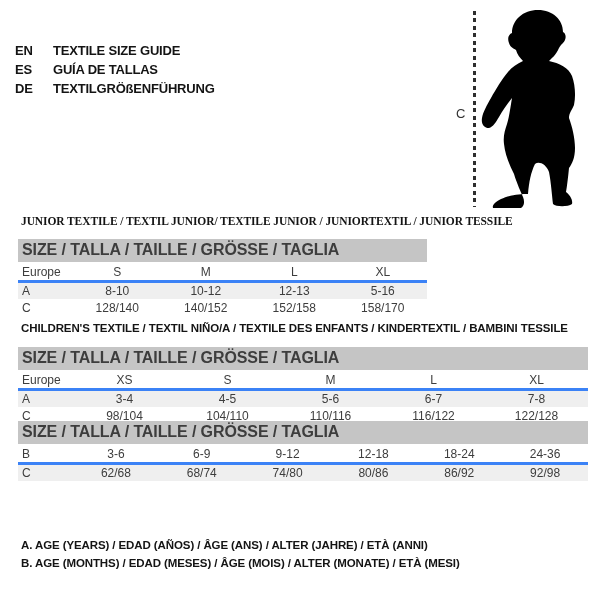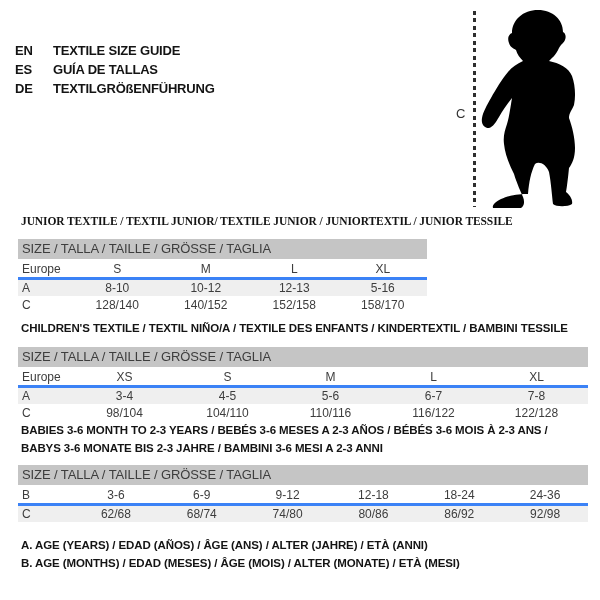--- a/index.html
+++ b/index.html
@@ -30,22 +30,22 @@
   .section-2 { top:421px; width:570px; }
   .section-title { margin-left:3px; font-weight:bold; font-size:11.5px; letter-spacing:-0.1px; }
   .title-line { line-height:18px; white-space:nowrap; }
   .section-0 .section-title { margin-bottom:9px;font-family:Liberation Serif, serif; }
   .section-1 .section-title { margin-bottom:10px; }
   .section-2 .section-title { margin-bottom:8px; }
 
   table.size-table { border-collapse:collapse; table-layout:fixed; width:100%; font-size:12px; color:var(--tbltxt,#3d3d3d); }
   col.label-col { width:55px; }
   th.size-header {
-    background:var(--bar,#c5c5c5); font-weight:normal; text-align:left;
-    padding:2px 0 3px 4px; font-size:13px; border-bottom:2px solid #fff;
+    background:var(--bar,#c5c5c5); font-weight:bold; text-align:left;
+    padding:2px 0 3px 4px; font-size:16px; border-bottom:2px solid #fff;
     letter-spacing:-0.1px; white-space:nowrap;
   }
   tbody td { text-align:center; height:18px; padding:0; }
   td.row-label { text-align:left; padding-left:4px; }
   tr.first-row td { border-bottom:3px solid #3b82f6; }
   tr.shaded { background:var(--stripe,#efefef); }
 
   
   .notes { position:absolute; left:21px; top:536px; font-weight:bold; font-size:11.5px; letter-spacing:-0.1px; }
   .note-line { line-height:18px; white-space:nowrap; }
@@ -186,24 +186,20 @@
               <td class="cell">98/104</td>
               <td class="cell">104/110</td>
               <td class="cell">110/116</td>
               <td class="cell">116/122</td>
               <td class="cell">122/128</td>
             </tr>
           </tbody>
         </table>
       </div>
       <div class="section section-2">
-        <div class="section-title">
-          <div class="title-line">BABIES 3-6 MONTH TO 2-3 YEARS / BEBÉS 3-6 MESES A 2-3 AÑOS / BÉBÉS 3-6 MOIS À 2-3 ANS /</div>
-          <div class="title-line">BABYS 3-6 MONATE BIS 2-3 JAHRE / BAMBINI 3-6 MESI A 2-3 ANNI</div>
-        </div>
         <table class="size-table">
           <colgroup>
             <col class="label-col">
             <col>
             <col>
             <col>
             <col>
             <col>
             <col>
           </colgroup>

